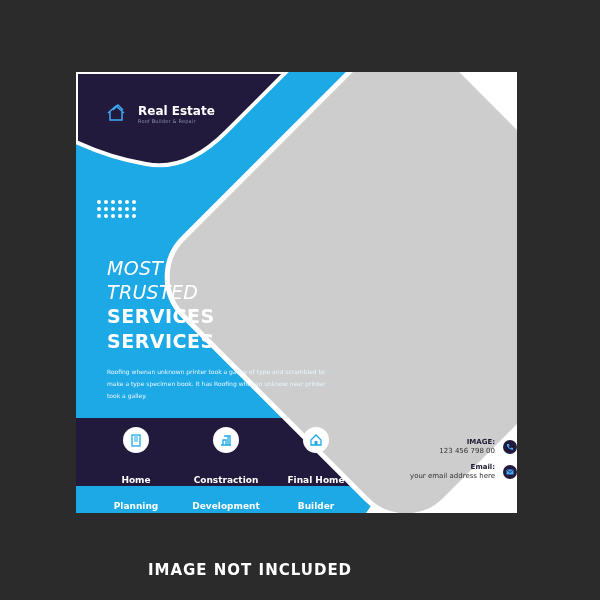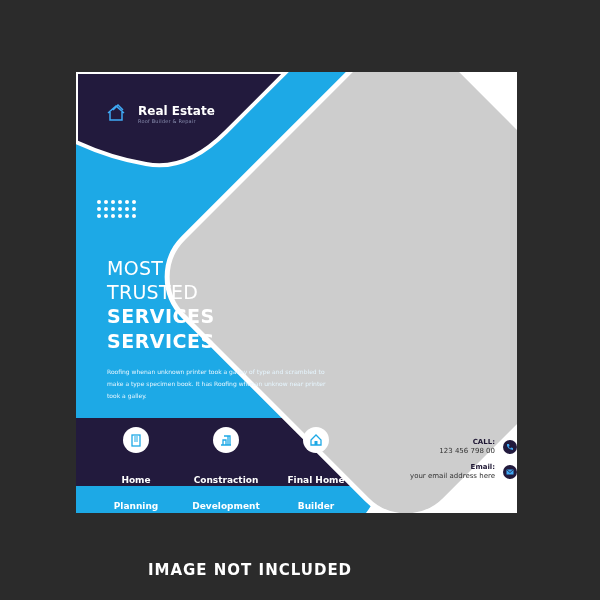--- a/index.html
+++ b/index.html
@@ -5,21 +5,21 @@
   html, body { margin:0; padding:0; }
   body { width:600px; height:600px; background:#2b2b2b; position:relative; overflow:hidden; font-family:"DejaVu Sans", sans-serif; }
   .card { position:absolute; left:76px; top:72px; width:441px; height:441px; background:#ffffff; overflow:hidden; }
   .card svg.bg { position:absolute; left:0; top:0; width:441px; height:441px; }
   .logo { position:absolute; left:30px; top:32px; display:flex; align-items:center; gap:12px; }
   .logo-text .t1 { color:#fff; font-weight:bold; font-size:12px; line-height:13px; }
   .logo-text .t2 { color:#8a8fb0; font-size:5px; line-height:7px; letter-spacing:0.2px; }
   .dots { position:absolute; left:21px; top:128px; display:grid; grid-template-columns:repeat(6,6px); grid-row-gap:3px; grid-column-gap:1px; }
   .dots span { width:4px; height:4px; border-radius:50%; background:#fff; }
   .headline { position:absolute; left:31px; top:184px; color:#fff; }
-  .headline .light { font-size:19px; line-height:24px; font-weight:normal; letter-spacing:0.3px; }
+  .headline .light { font-size:19px; line-height:24px; font-weight:normal; letter-spacing:0.3px;font-style:italic; }
   .headline .bold { font-size:19px; line-height:25px; font-weight:bold; letter-spacing:0.5px; }
   .desc { position:absolute; left:31px; top:294px; width:230px; color:#e6f6ff; font-size:6px; line-height:12px; }
   .services { position:absolute; left:15px; top:355px; width:270px; display:flex; justify-content:space-between; }
   .svc { width:90px; display:flex; flex-direction:column; align-items:center;gap:16px; }
   .svc .ic { width:26px; height:26px; border-radius:50%; background:#fff; display:flex; align-items:center; justify-content:center; margin-bottom:6px; }
   .svc .lbl { color:#fff; font-weight:bold; font-size:9px; line-height:10px; text-align:center; }
   .contact { position:absolute; right:22px; width:160px; text-align:right; }
   .contact .k { color:#1e1633; font-weight:bold; font-size:7px; line-height:9px; }
   .contact .v { color:#333; font-size:7px; line-height:9px; }
   .contact .cic { position:absolute; right:-22px; top:2px; width:14px; height:14px; border-radius:50%; background:#221a3d; display:flex; align-items:center; justify-content:center; }
@@ -114,21 +114,21 @@
             <path d="M2 7 L7 2 L12 7 V12 H2 Z" fill="none" stroke="#1da9e6" stroke-width="1.3"></path>
             <rect x="5.5" y="8" width="3" height="4" fill="#1da9e6"></rect>
           </svg>
       </div>
       <div class="lbl">Final Home</div>
       <div class="lbl">Builder</div>
     </div>
   </div>
 
   <div class="contact" style="top:366px;">
-    <div class="k">CALL:</div>
+    <div class="k">IMAGE:</div>
     <div class="v">123 456 798 00</div>
     <div class="cic">
       <svg width="8" height="8" viewBox="0 0 8 8">
           <path d="M1 1 L3 1 L3.5 3 L2.5 3.7 Q3.5 5 4.3 5.5 L5 4.5 L7 5 L7 7 Q3 7 1 3 Z" fill="#3fa9f5"></path>
         </svg>
     </div>
   </div>
   <div class="contact" style="top:391px;">
     <div class="k">Email:</div>
     <div class="v">your email address here</div>

